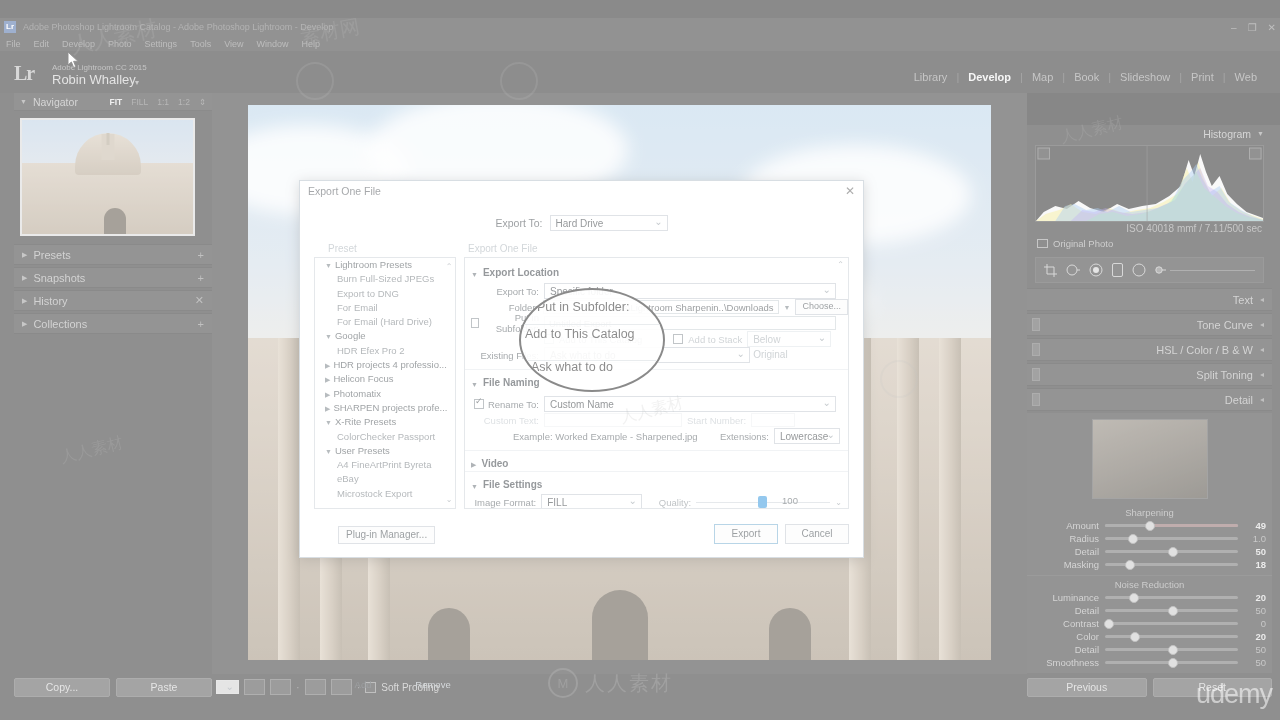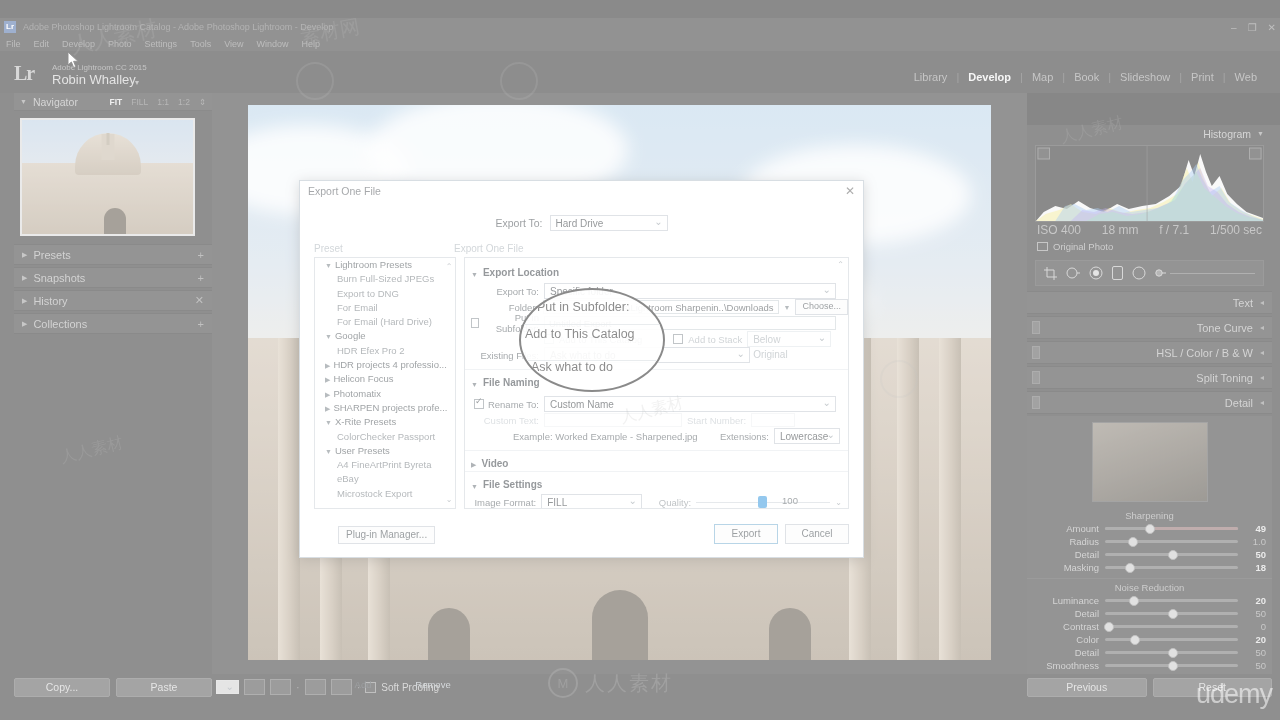--- a/index.html
+++ b/index.html
@@ -48,21 +48,21 @@
   .navigator-img{margin:7px 6px 0 6px;width:175px;height:118px;border:2px solid #d9d9d9;box-sizing:border-box;position:relative;overflow:hidden;background:linear-gradient(180deg,#bcd0e4 0%,#cfd9e2 40%,#d7d2c6 100%);}
   .lp-sec{margin-top:8px;}
   .lp-row{height:19px;background:#3c3c3c;border-top:1px solid #2b2b2b;border-bottom:1px solid #2b2b2b;display:flex;align-items:center;padding:0 8px;font-size:11px;color:#b0b0b0;margin-bottom:2px;}
   .lp-row .plus{margin-left:auto;color:#8f8f8f;font-size:11px;}
 
   
   .right{position:absolute;right:0;top:93px;width:253px;bottom:46px;background:#333;margin-top:32px;}
   .rp-inner{position:absolute;left:0;top:0;right:8px;bottom:0;}
   .rp-head{height:17px;display:flex;align-items:center;justify-content:flex-end;padding:0 8px;font-size:10.5px;color:#b6b6b6;background:#333;}
   .histo{margin:3px 8px 0 8px;height:75px;background:#2b2b2b;border:1px solid #4a4a4a;position:relative;overflow:hidden;}
-  .histo-meta{display:flex;justify-content:space-between;padding:1px 10px 0 10px;font-size:12px;color:#9c9c9c;}
+  .histo-meta{display:flex;justify-content:flex-end;padding:1px 10px 0 10px;font-size:10px;color:#9c9c9c;}
   .orig-photo{padding:4px 10px;font-size:9.5px;color:#a8a8a8;display:flex;align-items:center;gap:5px;}
   .orig-box{width:9px;height:7px;border:1px solid #9a9a9a;display:inline-block;}
   .toolstrip{margin:4px 8px 0 8px;height:24px;background:#3d3d3d;border:1px solid #4a4a4a;display:flex;align-items:center;gap:9px;padding:0 8px;}
   .panel-row{height:21px;background:#3c3c3c;border-top:1px solid #2b2b2b;border-bottom:1px solid #2a2a2a;display:flex;align-items:center;justify-content:flex-end;padding:0 8px;font-size:11px;color:#b2b2b2;margin-bottom:2px;position:relative;}
   .panel-row .sw{position:absolute;left:5px;width:6px;height:11px;background:#565656;border:1px solid #6b6b6b;}
   .panel-row .arr{margin-left:7px;font-size:8px;color:#8d8d8d;}
   .detail-body{background:#3c3c3c;padding:2px 0 4px 0;}
   .dpreview{margin:4px auto 6px auto;width:114px;height:78px;border:1px solid #5a5a5a;background:linear-gradient(160deg,#8b8377,#6d665c 50%,#4d483f);}
   .subhdr{text-align:center;font-size:9.5px;color:#a6a6a6;padding:2px 0 1px 0;}
   .slider{display:flex;align-items:center;height:13px;padding:0 6px;font-size:9.5px;}
@@ -100,21 +100,21 @@
 
   
   .dialog{position:absolute;left:299px;top:180px;width:563px;height:376px;background:#fff;border:1px solid #b9c4cc;box-shadow:0 2px 12px rgba(0,0,0,.25);z-index:30;color:#3c4043;font-size:10px;}
   .dlg-title{height:20px;display:flex;align-items:center;padding:0 8px;font-size:10.5px;color:#5d6166;}
   .dlg-close{margin-left:auto;font-size:12px;color:#6a6a6a;}
   .export-to-row{display:flex;align-items:center;justify-content:center;gap:7px;margin-top:14px;}
   .export-to-row .lb{font-size:10.5px;color:#4c5257;}
   .sel{border:1px solid #c6cdd3;background:#fff;height:16px;line-height:15px;font-size:10px;color:#3f4448;padding:0 16px 0 5px;position:relative;box-sizing:border-box;}
   .sel:after{content:"⌄";position:absolute;right:4px;top:-2px;font-size:10px;color:#97a0a7;}
   .col-heads{display:flex;margin-top:12px;padding:0 14px;font-size:10px;color:#aeb6bc;}
-  .col-heads .c1{width:140px;}
+  .col-heads .c1{width:140px;margin-left:14px;}
   .dlg-body{display:flex;padding:3px 14px 0 14px;gap:8px;}
   .presets{width:140px;height:250px;border:1px solid #cfd6db;background:#fff;position:relative;overflow:hidden;font-size:9.5px;color:#6d7479;}
   .p-item{height:14.3px;line-height:14px;padding-left:10px;white-space:nowrap;}
   .p-grp{height:14.3px;line-height:14px;padding-left:10px;white-space:nowrap;color:#4f565b;}
   .p-grp .t{font-size:7px;margin-right:3px;color:#7d858b;}
   .p-child{padding-left:22px;color:#777e83;}
   .p-scroll{position:absolute;right:2px;width:8px;color:#9aa1a7;font-size:8px;text-align:center;}
   .addrem{display:flex;width:140px;font-size:9.5px;margin-top:3px;}
   .addrem .a{flex:1;text-align:center;color:#4e5357;}
   .addrem .r{flex:1;text-align:center;color:#b4bbc0;}

